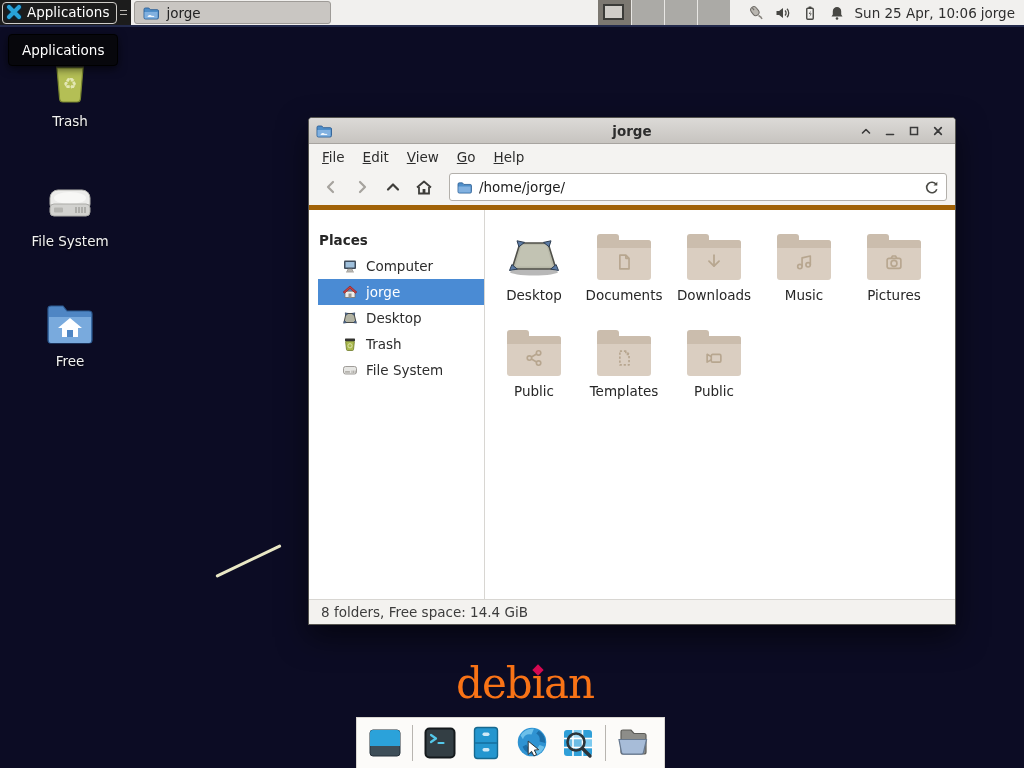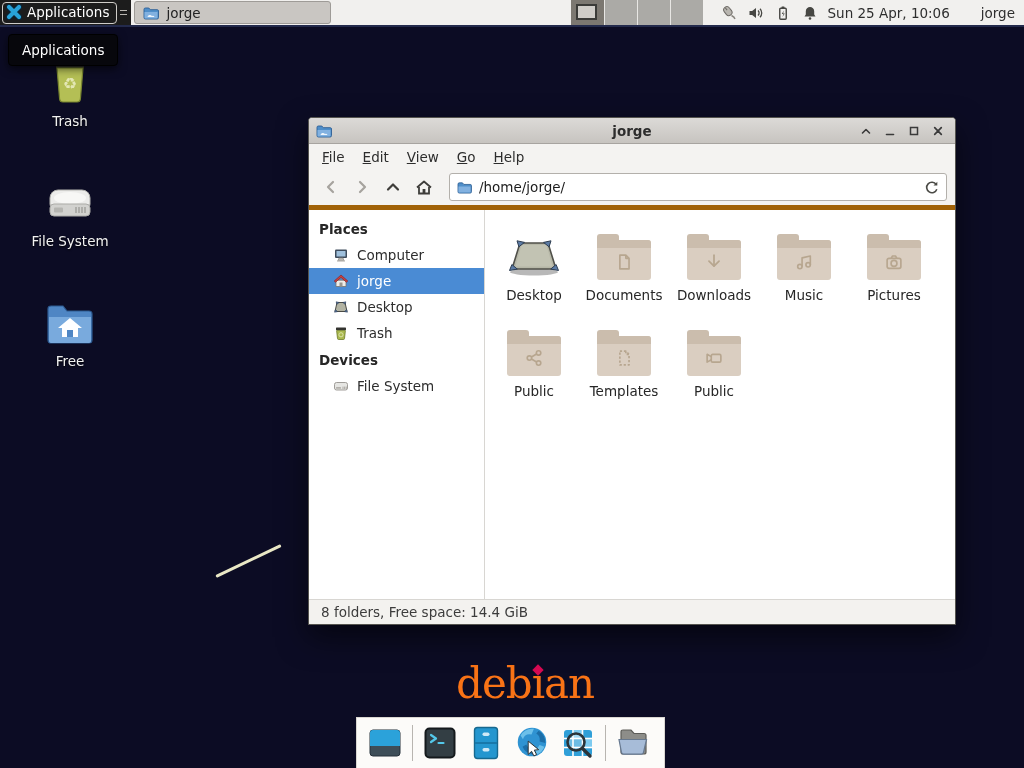--- a/index.html
+++ b/index.html
@@ -17,21 +17,21 @@
   .task-button { margin-left:3px; width:197px; height:23px; background:#c9c6c2; border:1px solid #9e9b97;
                  border-radius:3px; display:flex; align-items:center; gap:7px; padding:0 8px; color:#222; }
   .panel-spacer { flex:1; }
   .pager { display:flex; height:25px; margin-right:5px; }
   .pager .ws { width:33px; height:25px; background:#abaaa6; border-left:1px solid #e8e7e4; position:relative; }
   .pager .ws:first-child { border-left:none; }
   .pager .ws.active { background:#7c7871; }
   .pager .ws.active .mini-win { position:absolute; left:5px; top:4px; width:21px; height:16px;
                                 background:#d0cdc8; border:2px solid #3b3b38; }
   .tray { display:flex; align-items:center; gap:11px; margin:0 10px 0 12px; }
-  .clock { color:#2e2e2e; margin-right:31px; white-space:nowrap; }
+  .clock { color:#2e2e2e; margin-right:4px; white-space:nowrap; }
   .panel-user { color:#2e2e2e; margin-right:9px; }
 
   
   .tooltip { position:absolute; left:8px; top:34px; background:#07070c; color:#ffffff; border:1px solid #000;
              border-radius:4px; padding:7px 13px; z-index:60; box-shadow:0 3px 8px rgba(0,0,0,.6); }
 
   
   .desk-icon { position:absolute; width:108px; text-align:center; z-index:5; }
   .desk-icon .di-img { height:54px; display:flex; align-items:flex-end; justify-content:center; }
   .desk-icon .di-label { margin-top:7px; color:#f2f2f2; text-shadow:0 1px 2px #000; }
@@ -61,23 +61,23 @@
   .menu-item u { text-decoration:underline; }
 
   .toolbar { height:41px; background:#f4f3f1; border-bottom:5px solid #a16207; display:flex; align-items:center;
              padding:0 8px; gap:3px; flex:none; }
   .tool-btn { width:28px; height:28px; display:flex; align-items:center; justify-content:center; border-radius:3px; }
   .pathbar { flex:1; height:28px; margin-left:8px; background:#ffffff; border:1px solid #b3b0ab; border-radius:3px;
              display:flex; align-items:center; padding:0 7px; gap:7px; }
   .pathbar .path-text { flex:1; color:#1c1c1c; }
 
   .fm-body { flex:1; display:flex; min-height:0; }
-  .sidebar { width:176px; border-right:1px solid #d8d6d2; background:#ffffff; padding-top:5px; flex:none; }
+  .sidebar { width:176px; border-right:1px solid #d8d6d2; background:#ffffff; padding-top:16px; flex:none; }
   .side-header { font-weight:bold; color:#262626; padding:6px 10px 5px 10px; }
-  .side-row { height:26px; display:flex; align-items:center; gap:8px; padding-left:24px; color:#2d2d2d; }
+  .side-row { height:26px; display:flex; align-items:center; gap:8px; padding-left:24px; color:#2d2d2d;margin-left:9px; }
   .side-row.selected { background:#4a8bd4; color:#ffffff; }
 
   .file-area { flex:1; padding:14px 0 0 4px; display:grid; grid-template-columns:repeat(5,90px);
                grid-auto-rows:96px; align-content:start; }
   .file-cell { display:flex; flex-direction:column; align-items:center; }
   .file-cell .ficon { height:56px; display:flex; align-items:flex-end; justify-content:center; }
   .file-cell .flabel { margin-top:7px; color:#272727; }
 
   .tanfolder { width:54px; height:40px; position:relative; background:#dacec1; border-radius:3px; }
   .tanfolder .tab { position:absolute; top:-6px; left:0; width:22px; height:8px; background:#cbbdad; border-radius:3px 3px 0 0; }
@@ -348,21 +348,20 @@
         <span style="display:flex;">
           <svg width="16" height="16" viewBox="0 0 16 16">
             <rect x="3" y="2.5" width="10" height="2.6" rx="0.6" fill="#33332f"></rect>
             <path d="M3.6 5.5 h8.8 l-0.9 8 q-0.1 1-1.1 1 H5.6 q-1 0-1.1-1 z" fill="#aab94e" stroke="#6d7a2a" stroke-width="0.8"></path>
             <circle cx="8" cy="9.8" r="2.1" fill="none" stroke="#dde3a8" stroke-width="1"></circle>
           </svg>
         </span>
         <span>Trash</span>
       </div>
 
-      <div class="side-header">Devices</div>
 
       <div class="side-row">
         <span style="display:flex;">
           <svg width="16" height="16" viewBox="0 0 16 16">
             <rect x="1.5" y="4.5" width="13" height="7.5" rx="2" fill="#e6e6e3" stroke="#96938e" stroke-width="0.9"></rect>
             <rect x="3" y="9" width="5" height="1.8" rx="0.5" fill="#b5b2ad"></rect>
             <g stroke="#a5a29d" stroke-width="0.9">
                 <line x1="10" y1="8.6" x2="10" y2="11"></line>
                 <line x1="11.6" y1="8.6" x2="11.6" y2="11"></line>
                 <line x1="13.2" y1="8.6" x2="13.2" y2="11"></line>

